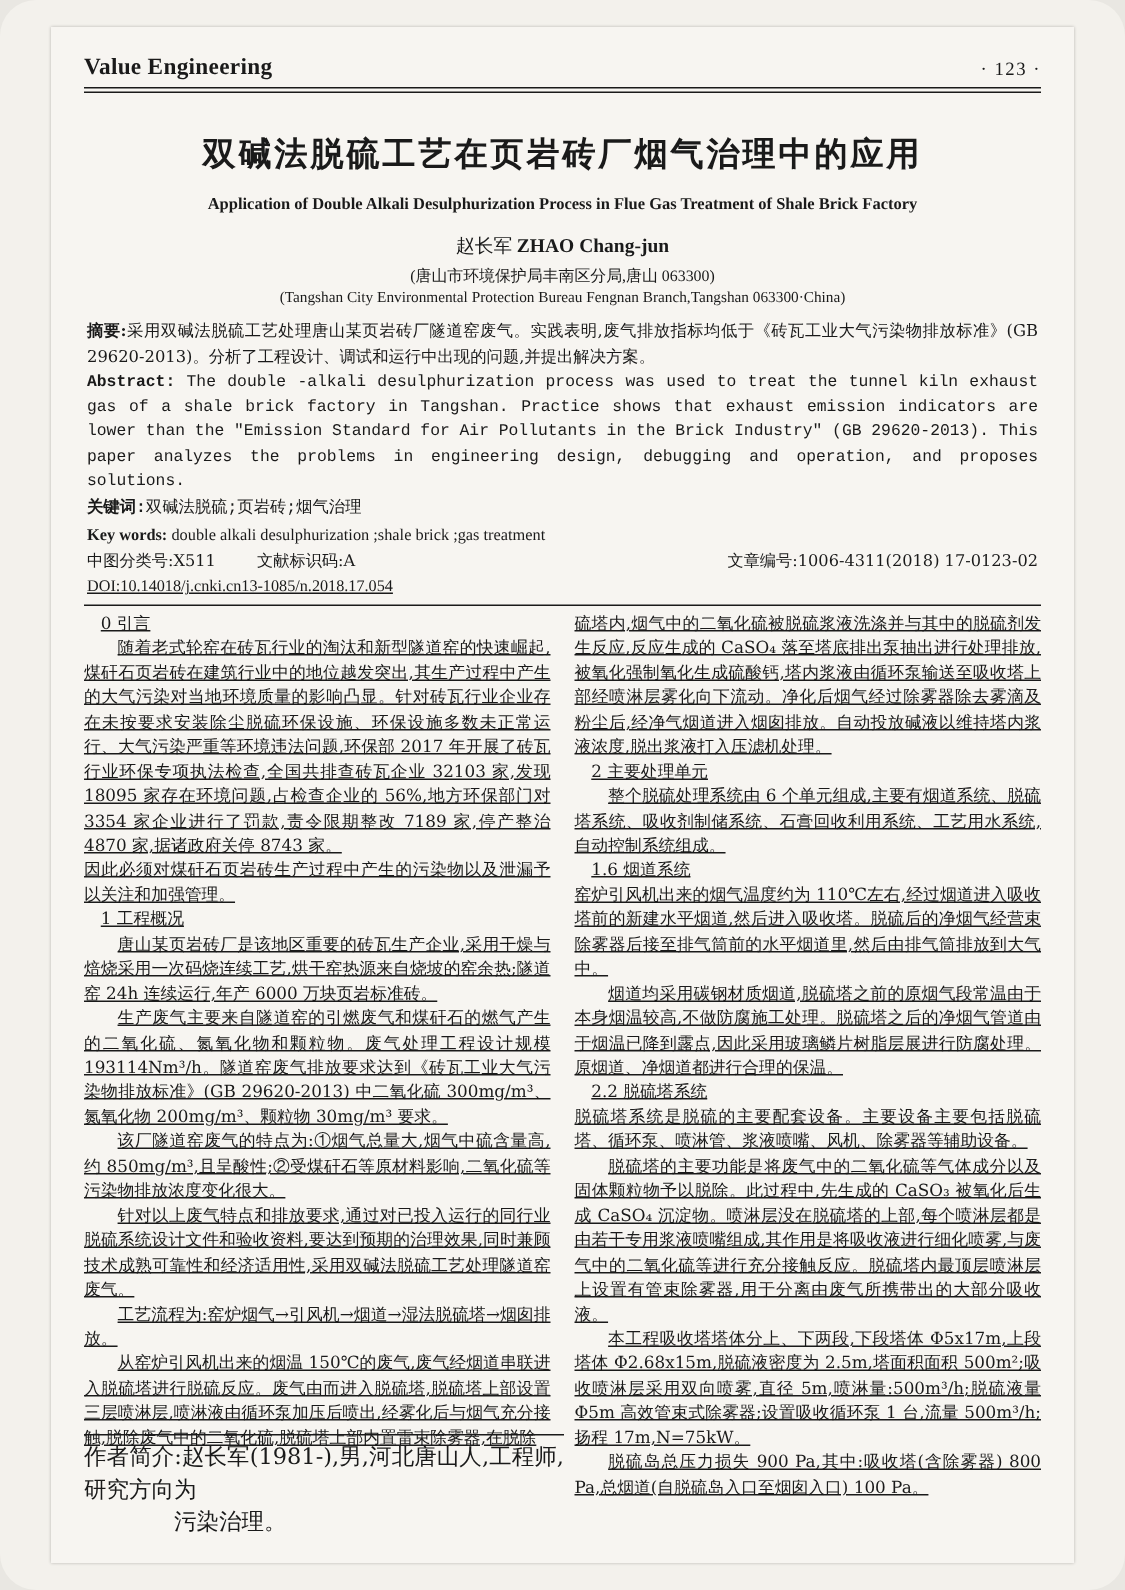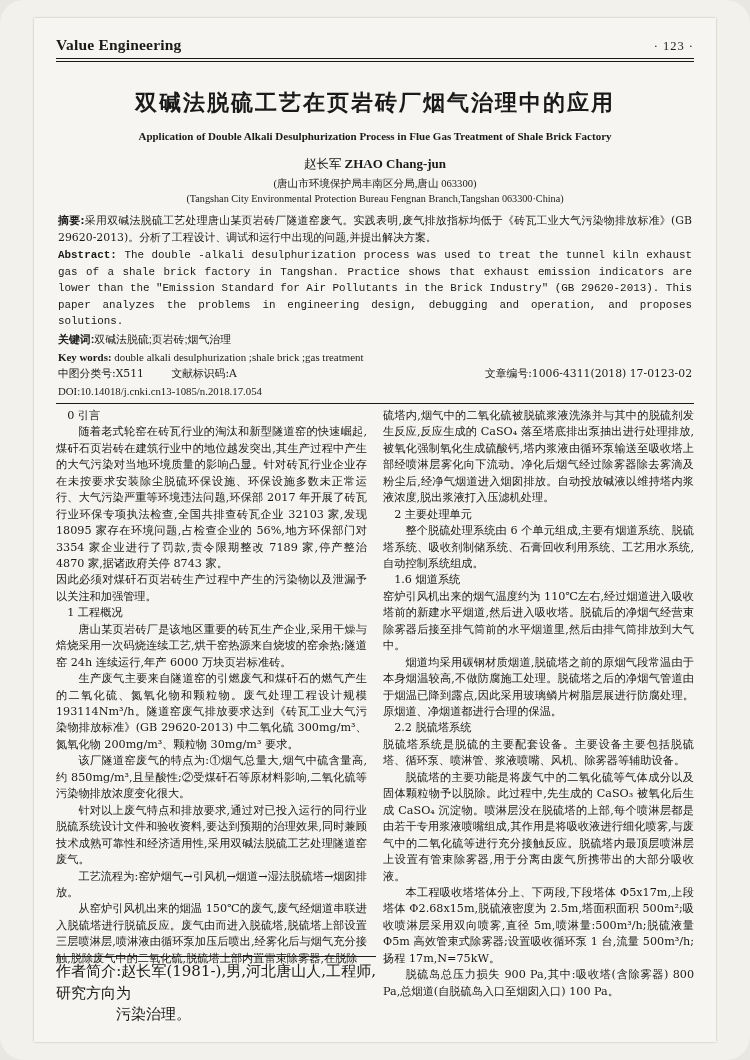--- a/index.html
+++ b/index.html
@@ -97,46 +97,48 @@
   .abs-block {
     font-size: 10.9px;
     line-height: 1.52;
     text-align: justify;
     margin: 0 2px;
   }
   .abs-block p { margin: 0 0 1px 0; }
   .abs-cn { font-family: "DejaVu Serif", serif; text-indent: 0; }
   .abs-en { font-family: Liberation Mono, monospace; }
   .lbl-b { font-weight: bold; }
-  .kw { font-family: Liberation Sans, sans-serif; }
+  .kw { font-family: Liberation Mono, monospace; }
   .kw-en { font-family: "Liberation Serif", serif; }
   .meta-row {
     display: flex;
     justify-content: space-between;
     font-size: 10.8px;
     margin-top: 1px;
   }
   .meta-row .left { font-family: "DejaVu Serif", serif; }
   .meta-row .right { font-family: "DejaVu Serif", serif; }
   .doi {
     font-family: "Liberation Serif", serif;
     font-size: 10.8px;
     margin-top: 1px;
     margin-bottom: 2px;
+    text-decoration: underline;
   }
   .rule-thin {
     border-top: 0.7px solid #1a1a1a;
     margin: 3px 0 4px 0;
   }
 
   
   .cols {
     display: flex;
     gap: 16px;
     margin-top: 2px;
+    text-decoration: underline;
   }
   .col {
     width: 311px;
     font-family: "DejaVu Serif", "Liberation Serif", serif;
     font-size: 11.2px;
     line-height: 1.47;
     text-align: justify;
     text-justify: inter-ideograph;
   }
   .col p {

